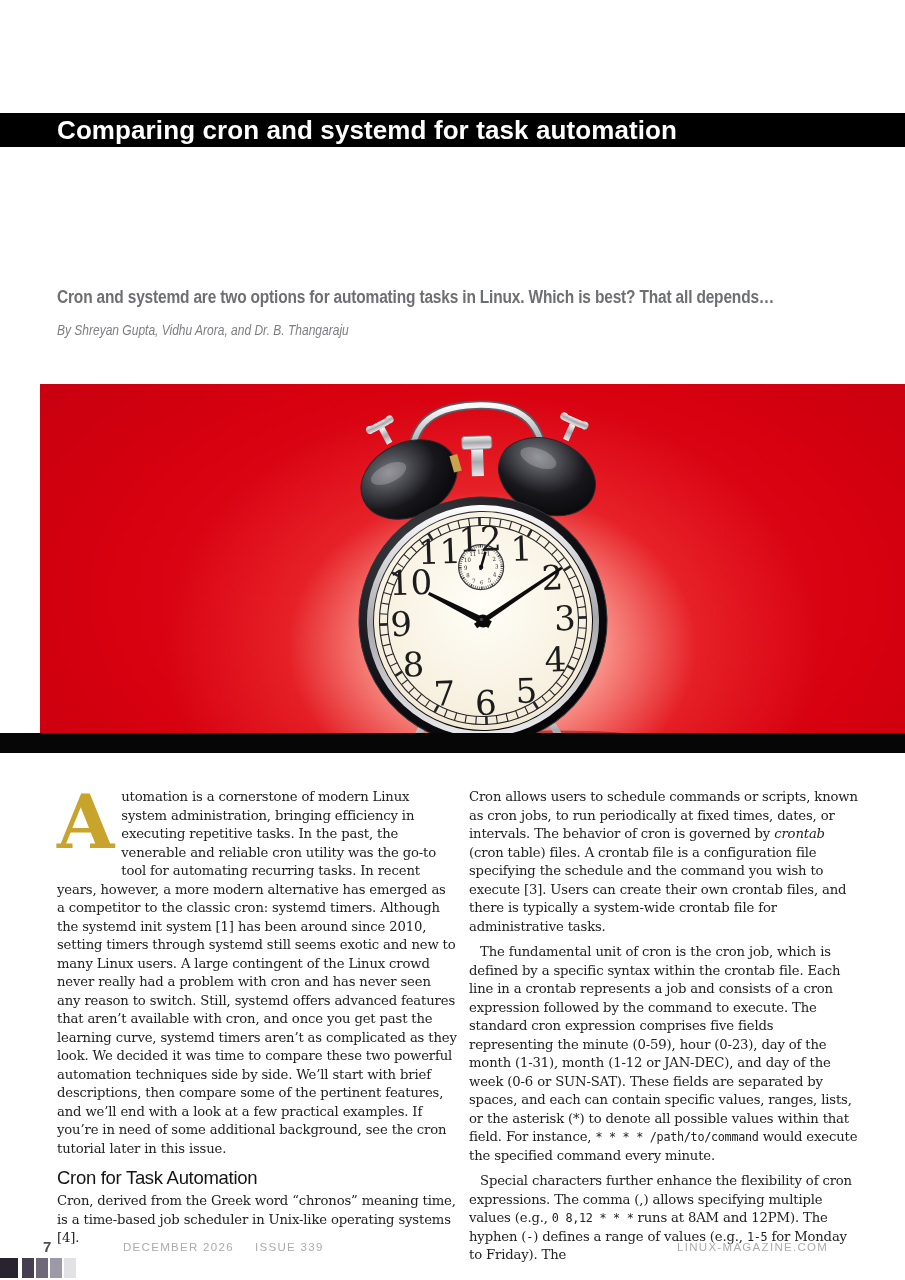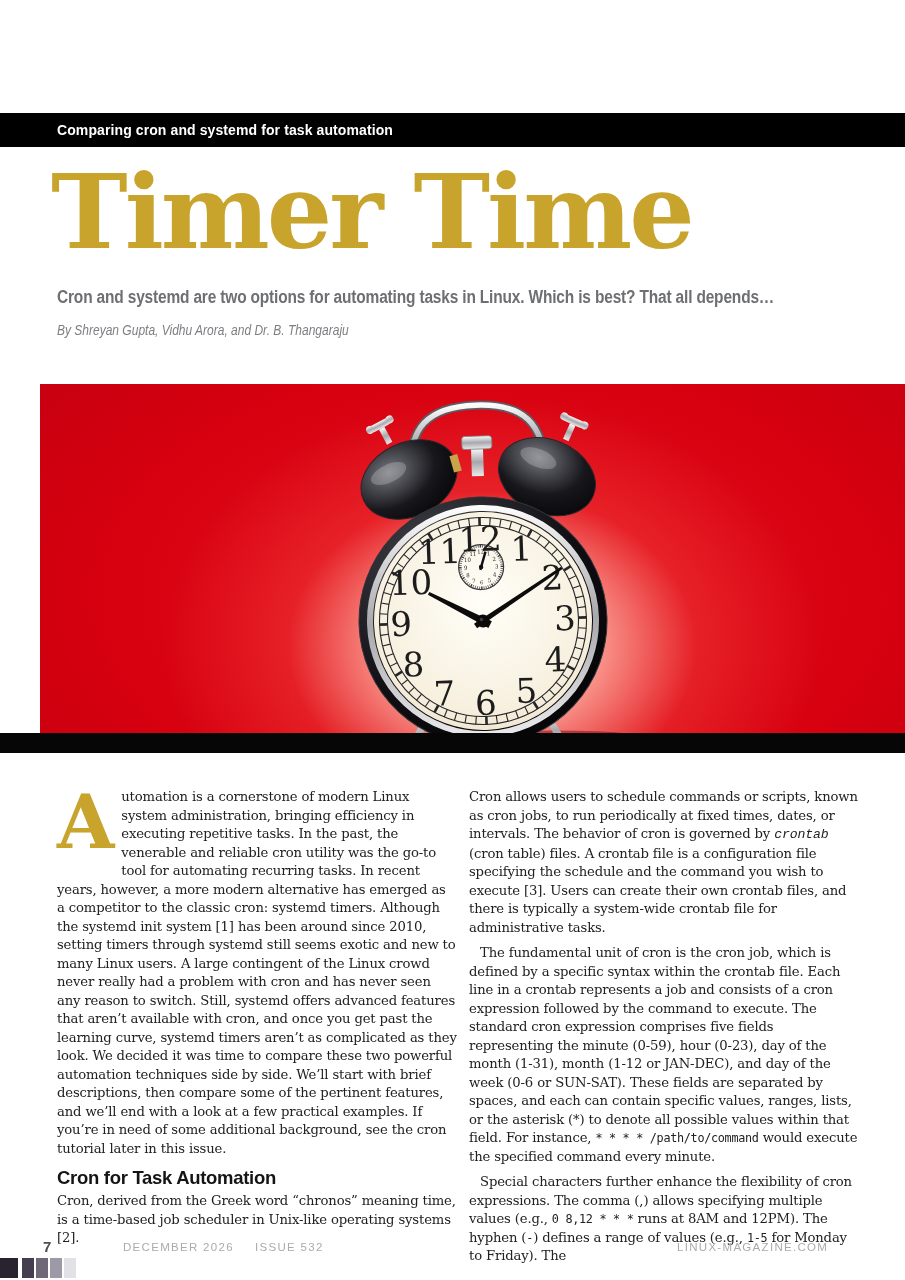--- a/index.html
+++ b/index.html
@@ -6,21 +6,21 @@
   .page {
     position:relative; width:905px; height:1280px; overflow:hidden;
     background:#ffffff; font-family:"Liberation Sans", sans-serif;
   }
 
   
   .kicker {
     position:absolute; top:113px; left:0; width:905px; height:34px;
     background:#000000; color:#ffffff; display:flex; align-items:center;
     box-sizing:border-box; padding-left:57px;
-    font-size:14px; font-weight:bold; letter-spacing:0.1px;
+    font-size:26px; font-weight:bold; letter-spacing:0.1px;
   }
   .title {
     position:absolute; top:160px; left:51px; margin:0;
     font-family:"DejaVu Serif", serif; font-weight:bold;
     font-size:103px; line-height:1; letter-spacing:-3px; color:#c8a42d;
     white-space:nowrap;
   }
   .standfirst {
     position:absolute; top:287px; left:57px; margin:0; white-space:nowrap;
     font-size:18px; font-weight:bold; letter-spacing:-0.2px; color:#6e6f73;
@@ -58,23 +58,23 @@
     margin:0; font-family:"DejaVu Serif", serif; font-size:13.2px;
     line-height:18.5px; letter-spacing:-0.15px; color:#212121; text-align:left;
   }
   .para.indent { text-indent:11px;margin-top:7px; }
   .dropcap {
     float:left; height:72px; font-family:"DejaVu Serif", serif; font-weight:bold;
     font-size:74px; line-height:62px; color:#c8a42d; margin:3px 7px 0 0;
   }
   .section-heading {
     margin:9px 0 3px 0; font-family:"Liberation Sans", sans-serif;
-    font-size:18.5px; font-weight:bold; letter-spacing:-0.3px; color:#141414;
-  }
-  .run-italic { font-style:italic;font-family:Liberation Mono, monospace; }
+    font-size:18.5px; font-weight:normal; letter-spacing:-0.3px; color:#141414;
+  }
+  .run-italic { font-style:italic; }
   .run-mono {
     font-family:"DejaVu Sans Mono", monospace; font-size:11.8px; letter-spacing:-0.3px;
   }
 
   
   .page-number {
     position:absolute; left:43px; top:1238px;
     font-size:15px; font-weight:bold; color:#4e4e54;
   }
   .footer-meta {
@@ -102,21 +102,20 @@
 </style>
 </head>
 <body>
 
 <div class="page">
 
   <div class="kicker">
     <span>Comparing cron and systemd for task automation</span>
   </div>
 
-  <h1 class="title">Timer Time</h1>
   <p class="standfirst">Cron and systemd are two options for automating tasks in Linux. Which is best? That all depends…</p>
   <p class="byline">By Shreyan Gupta, Vidhu Arora, and Dr. B. Thangaraju</p>
 
   <figure class="hero">
     <svg width="905" height="365" viewBox="0 0 905 365">
       <defs>
         <linearGradient id="silver" x1="0" y1="0" x2="0" y2="1">
           <stop offset="0" stop-color="#fbfbfb"></stop>
           <stop offset="0.5" stop-color="#a8a8ac"></stop>
           <stop offset="1" stop-color="#e9e9ec"></stop>
@@ -354,30 +353,30 @@
         <circle cx="441.5" cy="235.5" r="1.8" fill="#3c3c42"></circle>
       </g>
     </svg>
   </figure>
   <div class="hero-bar"></div>
 
   <div class="columns">
     <div class="col-left">
       <p class="para"><span class="dropcap">A</span><span>utomation is a cornerstone of modern Linux system administration, bringing efficiency in executing repetitive tasks. In the past, the venerable and reliable cron utility was the go-to tool for automating recurring tasks. In recent years, however, a more modern alternative has emerged as a competitor to the classic cron: systemd timers. Although the systemd init system [1] has been around since 2010, setting timers through systemd still seems exotic and new to many Linux users. A large contingent of the Linux crowd never really had a problem with cron and has never seen any reason to switch. Still, systemd offers advanced features that aren’t available with cron, and once you get past the learning curve, systemd timers aren’t as complicated as they look. We decided it was time to compare these two powerful automation techniques side by side. We’ll start with brief descriptions, then compare some of the pertinent features, and we’ll end with a look at a few practical examples. If you’re in need of some additional background, see the cron tutorial later in this issue.</span></p>
       <h2 class="section-heading">Cron for Task Automation</h2>
-      <p class="para">Cron, derived from the Greek word “chronos” meaning time, is a time-based job scheduler in Unix-like operating systems [2].</p>
+      <p class="para">Cron, derived from the Greek word “chronos” meaning time, is a time-based job scheduler in Unix-like operating systems [4].</p>
     </div>
     <div class="col-right">
       <p class="para"><span>Cron allows users to schedule commands or scripts, known as cron jobs, to run periodically at fixed times, dates, or intervals. The behavior of cron is governed by </span><span class="run-italic">crontab</span><span> (cron table) files. A crontab file is a configuration file specifying the schedule and the command you wish to execute [3]. Users can create their own crontab files, and there is typically a system-wide crontab file for administrative tasks.</span></p>
       <p class="para indent"><span>The fundamental unit of cron is the cron job, which is defined by a specific syntax within the crontab file. Each line in a crontab represents a job and consists of a cron expression followed by the command to execute. The standard cron expression comprises five fields representing the minute (0-59), hour (0-23), day of the month (1-31), month (1-12 or JAN-DEC), and day of the week (0-6 or SUN-SAT). These fields are separated by spaces, and each can contain specific values, ranges, lists, or the asterisk (*) to denote all possible values within that field. For instance, </span><span class="run-mono">* * * * /path/to/command</span><span> would execute the specified command every minute.</span></p>
       <p class="para indent"><span>Special characters further enhance the flexibility of cron expressions. The comma (,) allows specifying multiple values (e.g., </span><span class="run-mono">0 8,12 * * *</span><span> runs at 8AM and 12PM). The hyphen (</span><span class="run-mono">-</span><span>) defines a range of values (e.g., </span><span class="run-mono">1-5</span><span> for Monday to Friday). The</span></p>
     </div>
   </div>
 
   <span class="page-number">7</span>
   <span class="footer-meta footer-date">DECEMBER 2026</span>
-  <span class="footer-meta footer-issue">ISSUE 532</span>
+  <span class="footer-meta footer-issue">ISSUE 339</span>
   <span class="footer-meta footer-site">LINUX-MAGAZINE.COM</span>
   <div class="corner-squares">
     <span class="sq1"></span><span class="sq2"></span><span class="sq3"></span><span class="sq4"></span><span class="sq5"></span>
   </div>
 
 </div>
 
 </body></html>

